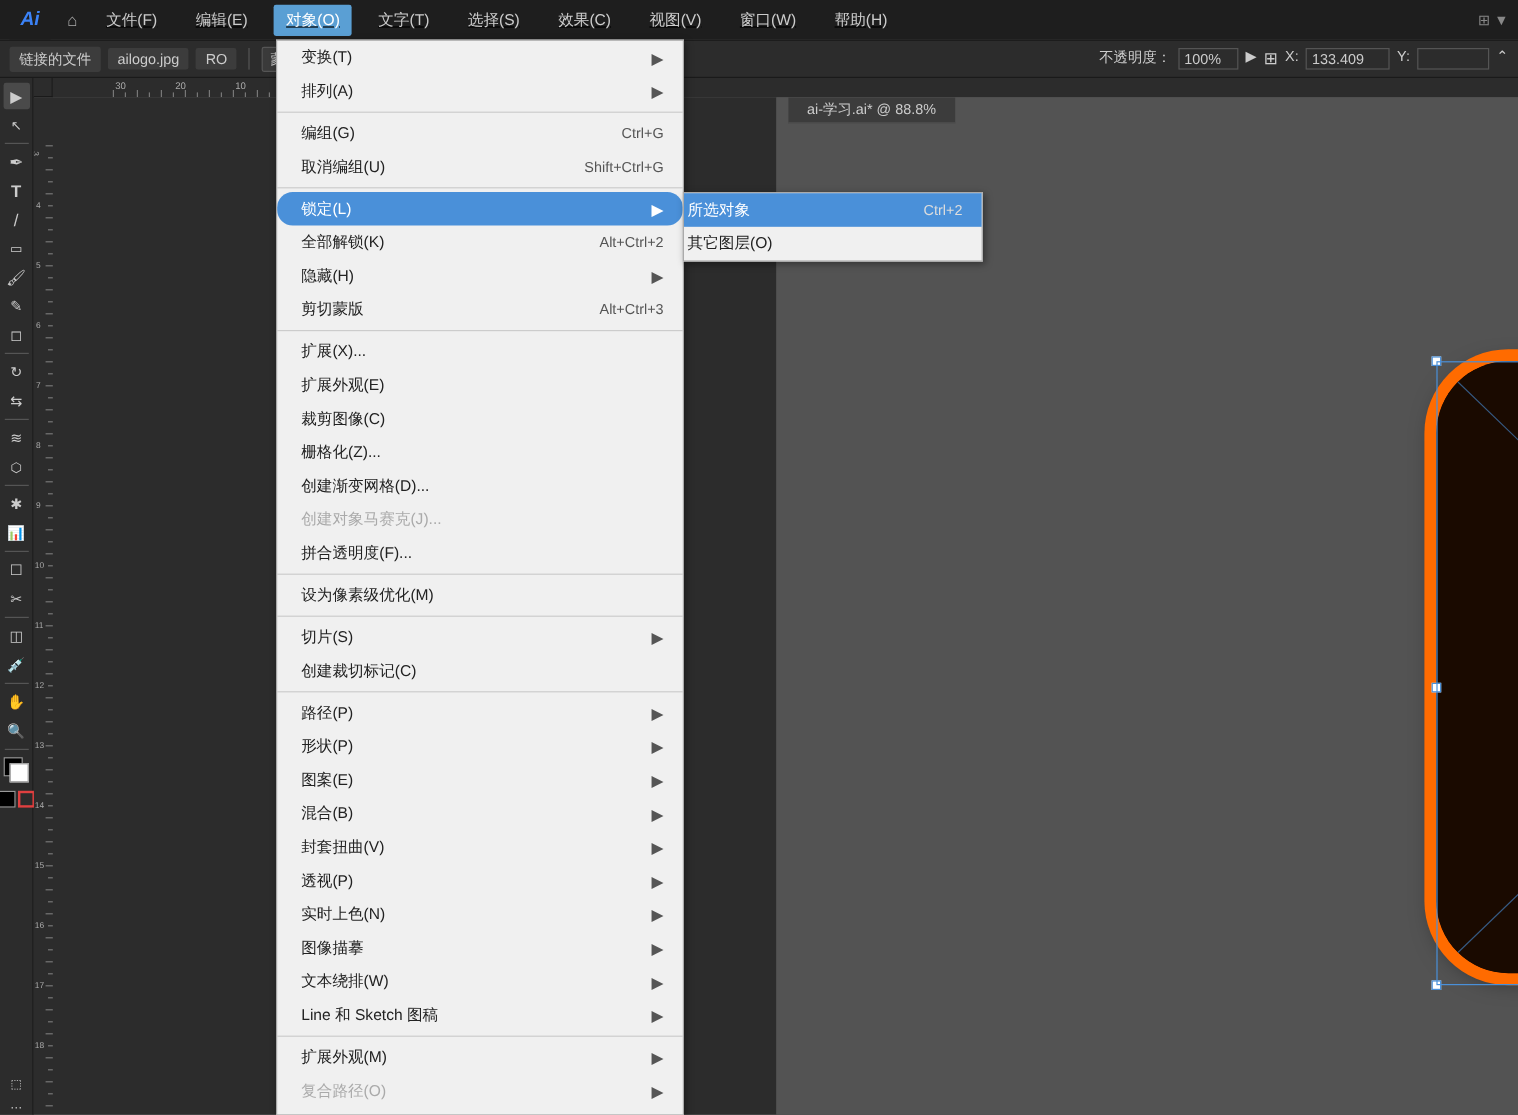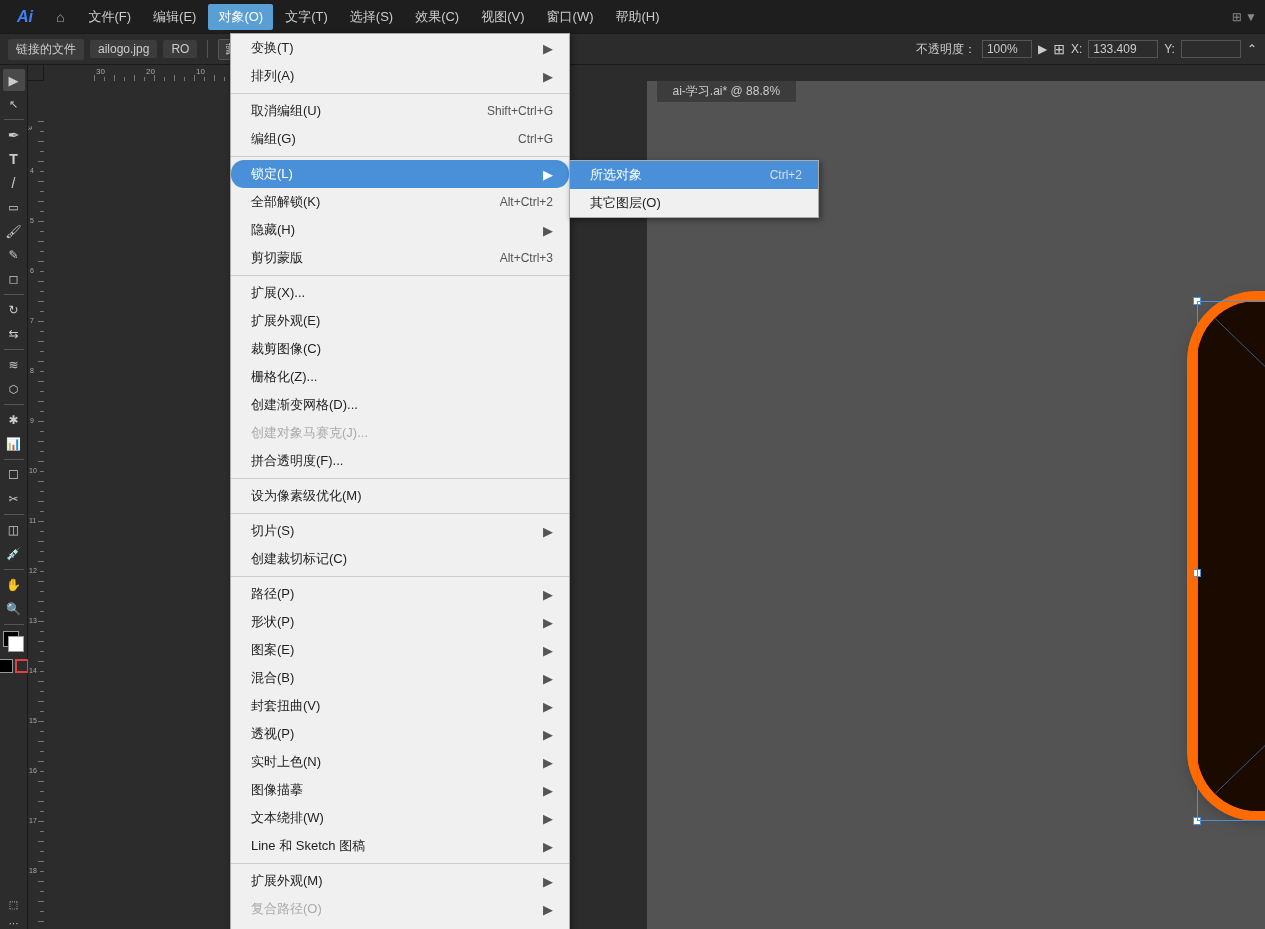--- a/index.html
+++ b/index.html
@@ -36,21 +36,22 @@
       font-style: italic;
     }
     .home-icon {
       color: #aaa;
       font-size: 14px;
       padding: 0 6px;
     }
     .menu-bar {
       display: flex;
       align-items: center;
-      gap: 2px;
+      gap: 12px;
+      text-decoration: underline;
     }
     .menu-item {
       color: #ccc;
       padding: 4px 10px;
       cursor: pointer;
       font-size: 13px;
       border-radius: 2px;
     }
     .menu-item:hover, .menu-item.active {
       background: #4a4a4a;
@@ -89,21 +90,21 @@
     }
     .toolbar-sep {
       width: 1px;
       height: 18px;
       background: #555;
       margin: 0 4px;
     }
     .toolbar-right {
       margin-left: auto;
       display: flex;
-      align-items: center;
+      align-items: flex-start;
       gap: 6px;
       color: #ccc;
       font-size: 12px;
     }
     .toolbar-input {
       background: #2c2c2c;
       border: 1px solid #555;
       color: #ccc;
       padding: 1px 4px;
       width: 60px;
@@ -240,21 +241,21 @@
       left: 340px;
       background: #f0f0f0;
       border: 1px solid #aaa;
       box-shadow: 2px 2px 6px rgba(0,0,0,0.4);
       width: 250px;
       z-index: 1001;
     }
     .submenu-item {
       display: flex;
       align-items: center;
-      padding: 5px 16px 5px 20px;
+      padding: 5px 16px 5px 3px;
       cursor: pointer;
       color: #222;
     }
     .submenu-item:hover, .submenu-item.active-item {
       background: #4a90d9;
       color: #fff;
     }
     .submenu-item .shortcut {
       margin-left: auto;
       color: #555;
@@ -583,26 +584,26 @@
   <div class="dropdown-item">
     <span>变换(T)</span>
     <span class="arrow">▶</span>
   </div>
   <div class="dropdown-item">
     <span>排列(A)</span>
     <span class="arrow">▶</span>
   </div>
   <div class="dropdown-sep"></div>
   <div class="dropdown-item">
+    <span>编组(G)</span>
+    <span class="shortcut">Ctrl+G</span>
+  </div>
+  <div class="dropdown-item">
     <span>取消编组(U)</span>
     <span class="shortcut">Shift+Ctrl+G</span>
-  </div>
-  <div class="dropdown-item">
-    <span>编组(G)</span>
-    <span class="shortcut">Ctrl+G</span>
   </div>
   <div class="dropdown-sep"></div>
   <div class="dropdown-item active-item" style="position:relative;">
     <span>锁定(L)</span>
     <span class="arrow" style="color:#fff;">▶</span>
 
     <div class="submenu" style="top:0;left:100%;">
       <div class="submenu-item active-item">
         <span>所选对象</span>
         <span class="shortcut">Ctrl+2</span>

